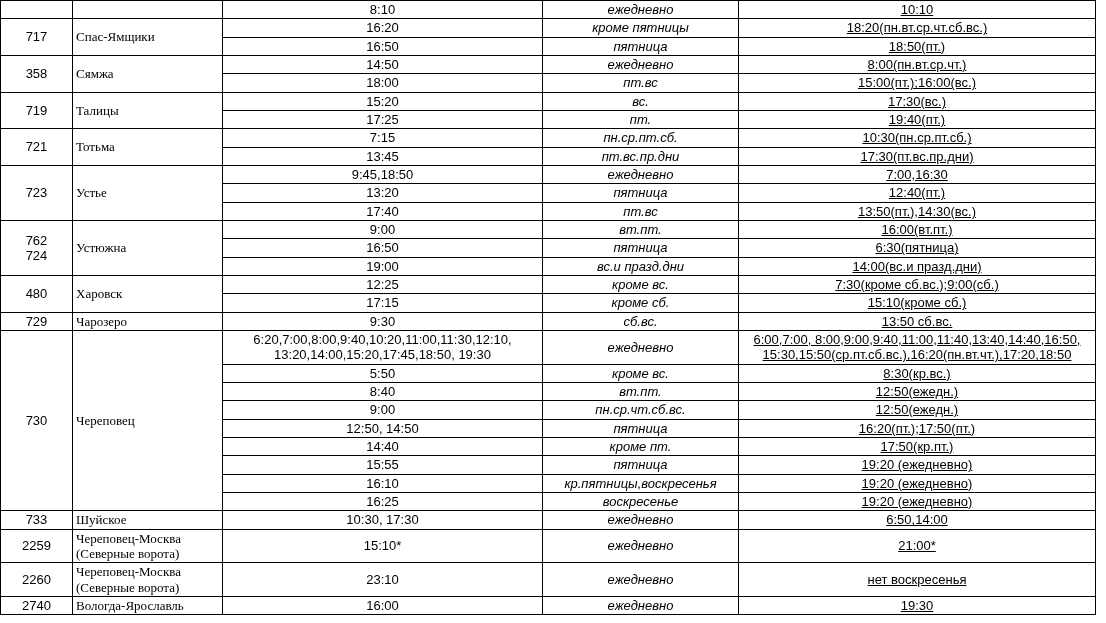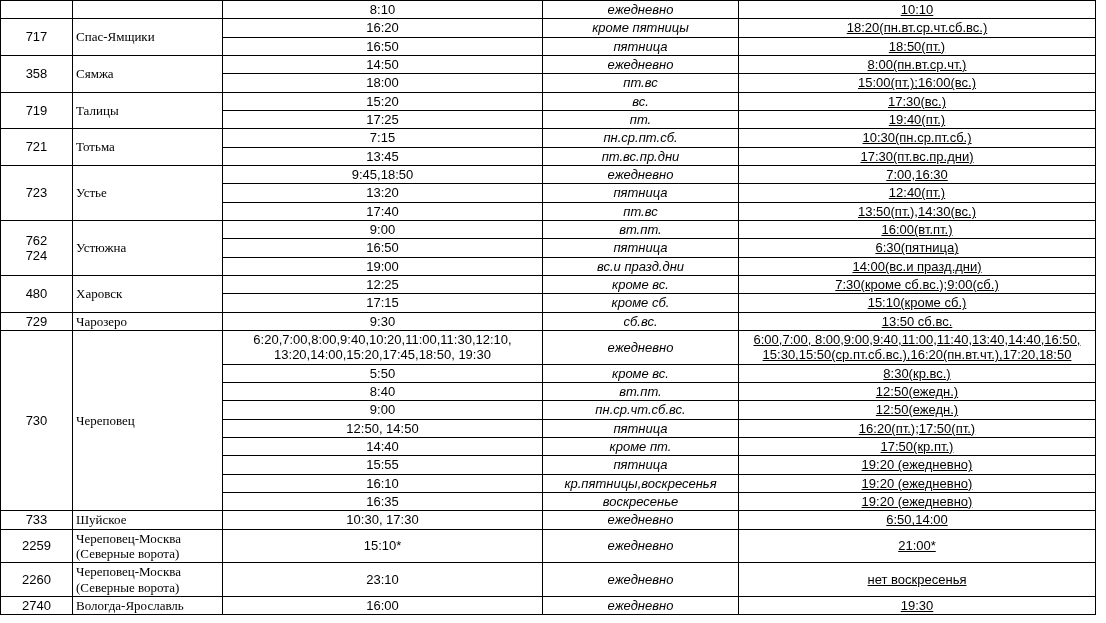--- a/index.html
+++ b/index.html
@@ -209,21 +209,21 @@
           <td class="dep">15:55</td>
           <td class="days">пятница</td>
           <td class="back">19:20 (ежедневно)</td>
         </tr>
         <tr>
           <td class="dep">16:10</td>
           <td class="days">кр.пятницы,воскресенья</td>
           <td class="back">19:20 (ежедневно)</td>
         </tr>
         <tr>
-          <td class="dep">16:35</td>
+          <td class="dep">16:25</td>
           <td class="days">воскресенье</td>
           <td class="back">19:20 (ежедневно)</td>
         </tr>
         <tr>
           <td class="num" rowspan="1">733</td>
           <td class="dest" rowspan="1">Шуйское</td>
           <td class="dep">10:30, 17:30</td>
           <td class="days">ежедневно</td>
           <td class="back">6:50,14:00</td>
         </tr>

